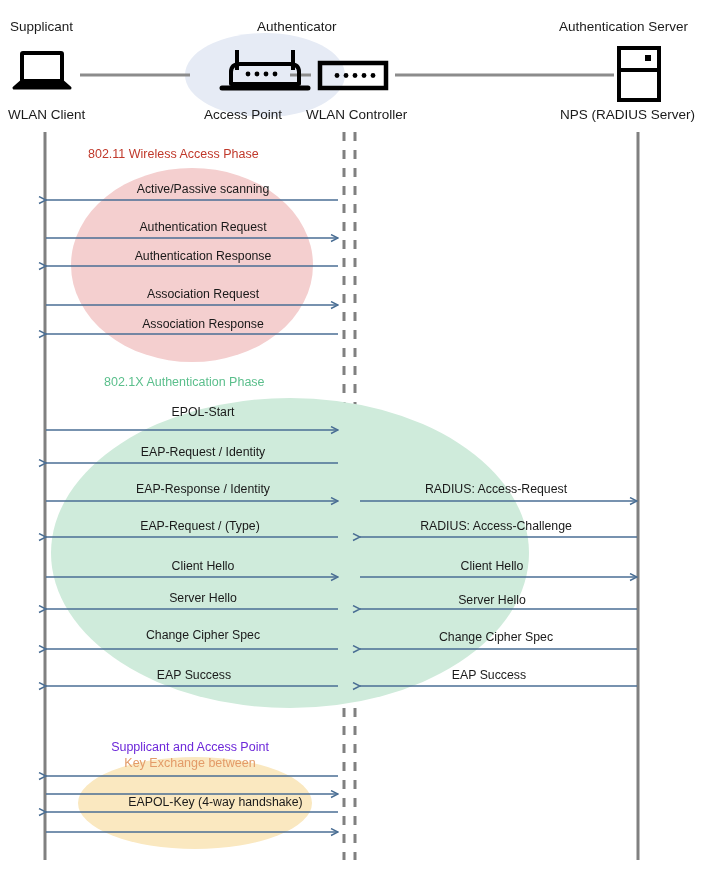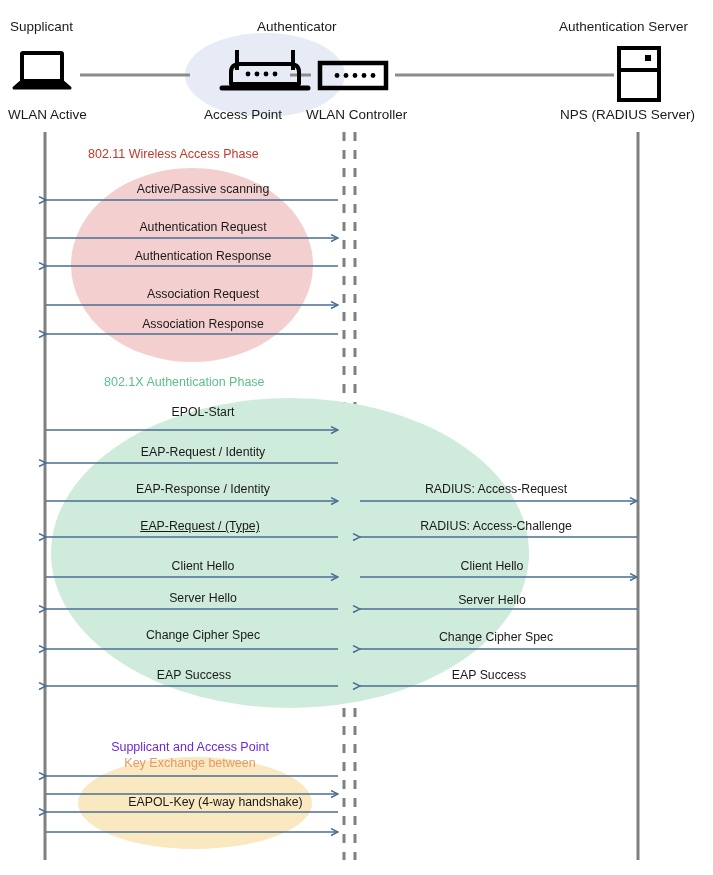--- a/index.html
+++ b/index.html
@@ -148,40 +148,40 @@
       <line x1="46" y1="794" x2="338" y2="794" marker-end="url(#ah-r)"></line>
       <line x1="338" y1="812" x2="46" y2="812" marker-end="url(#ah-l)"></line>
       <line x1="46" y1="832" x2="338" y2="832" marker-end="url(#ah-r)"></line>
     </g>
   </svg>
 
   <div class="hdr-label" style="left:10px; top:19px;">Supplicant</div>
   <div class="hdr-label" style="left:257px; top:19px;">Authenticator</div>
   <div class="hdr-label" style="left:559px; top:19px;">Authentication Server</div>
 
-  <div class="node-label" style="left:8px; top:107px;">WLAN Active</div>
+  <div class="node-label" style="left:8px; top:107px;">WLAN Client</div>
   <div class="node-label" style="left:204px; top:107px;">Access Point</div>
   <div class="node-label" style="left:306px; top:107px;">WLAN Controller</div>
   <div class="node-label" style="left:560px; top:107px;">NPS (RADIUS Server)</div>
 
   <div class="phase-label" style="left:88px; top:147px; color:#C0392B;text-align:right;">802.11 Wireless Access Phase</div>
   <div class="phase-label" style="left:104px; top:375px; color:#5BBF8C;">802.1X Authentication Phase</div>
   <div class="phase-label" style="left:190px; top:722px; color:#E39B68; transform:translateX(-50%);margin-top:34px;">Key Exchange between</div>
   <div class="phase-label" style="left:190px; top:740px; color:#6d28d9; transform:translateX(-50%);">Supplicant and Access Point</div>
 
   <div class="msg-label" style="left:203px; top:182px;">Active/Passive scanning</div>
   <div class="msg-label" style="left:203px; top:220px;">Authentication Request</div>
   <div class="msg-label" style="left:203px; top:249px;">Authentication Response</div>
   <div class="msg-label" style="left:203px; top:287px;">Association Request</div>
   <div class="msg-label" style="left:203px; top:317px;">Association Response</div>
 
   <div class="msg-label" style="left:203px; top:405px;">EPOL-Start</div>
   <div class="msg-label" style="left:203px; top:445px;">EAP-Request / Identity</div>
   <div class="msg-label" style="left:203px; top:482px;">EAP-Response / Identity</div>
-  <div class="msg-label" style="left:200px; top:519px;text-decoration:underline;">EAP-Request / (Type)</div>
+  <div class="msg-label" style="left:200px; top:519px;">EAP-Request / (Type)</div>
   <div class="msg-label" style="left:203px; top:559px;">Client Hello</div>
   <div class="msg-label" style="left:203px; top:591px;">Server Hello</div>
   <div class="msg-label" style="left:203px; top:628px;">Change Cipher Spec</div>
   <div class="msg-label" style="left:194px; top:668px;">EAP Success</div>
 
   <div class="msg-label" style="left:496px; top:482px;">RADIUS: Access-Request</div>
   <div class="msg-label" style="left:496px; top:519px;">RADIUS: Access-Challenge</div>
   <div class="msg-label" style="left:492px; top:559px;">Client Hello</div>
   <div class="msg-label" style="left:492px; top:593px;">Server Hello</div>
   <div class="msg-label" style="left:496px; top:630px;">Change Cipher Spec</div>

